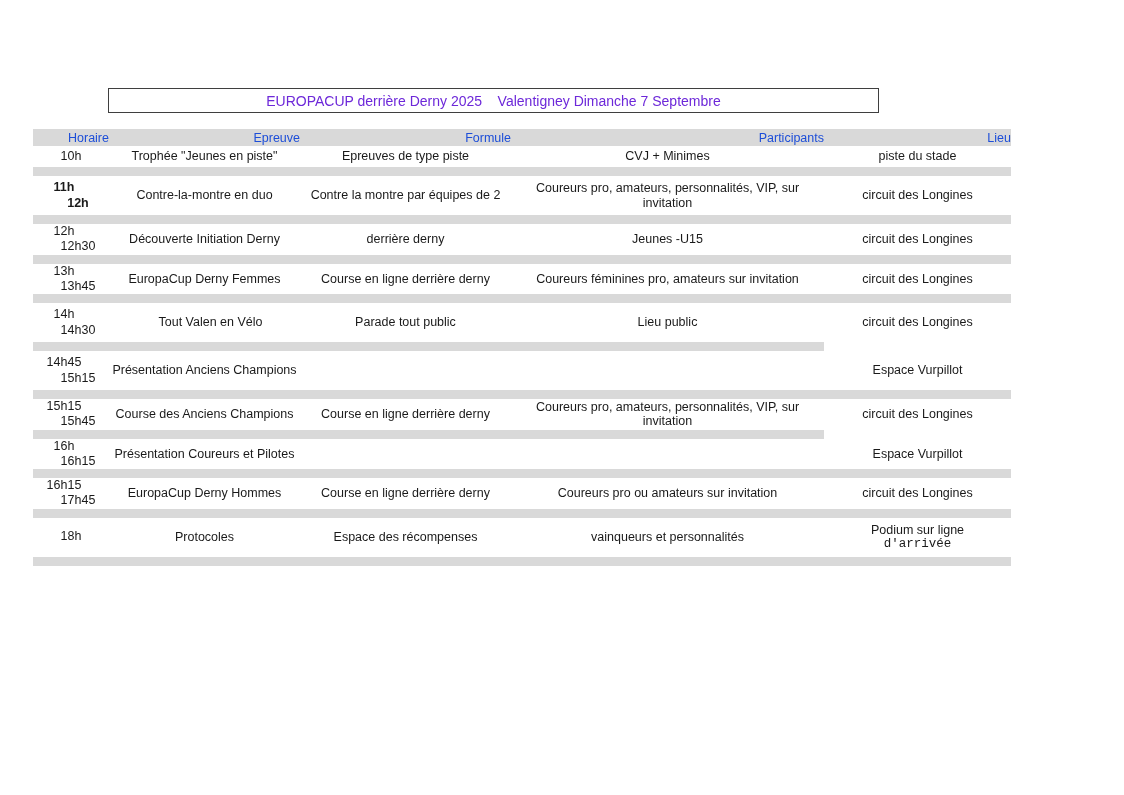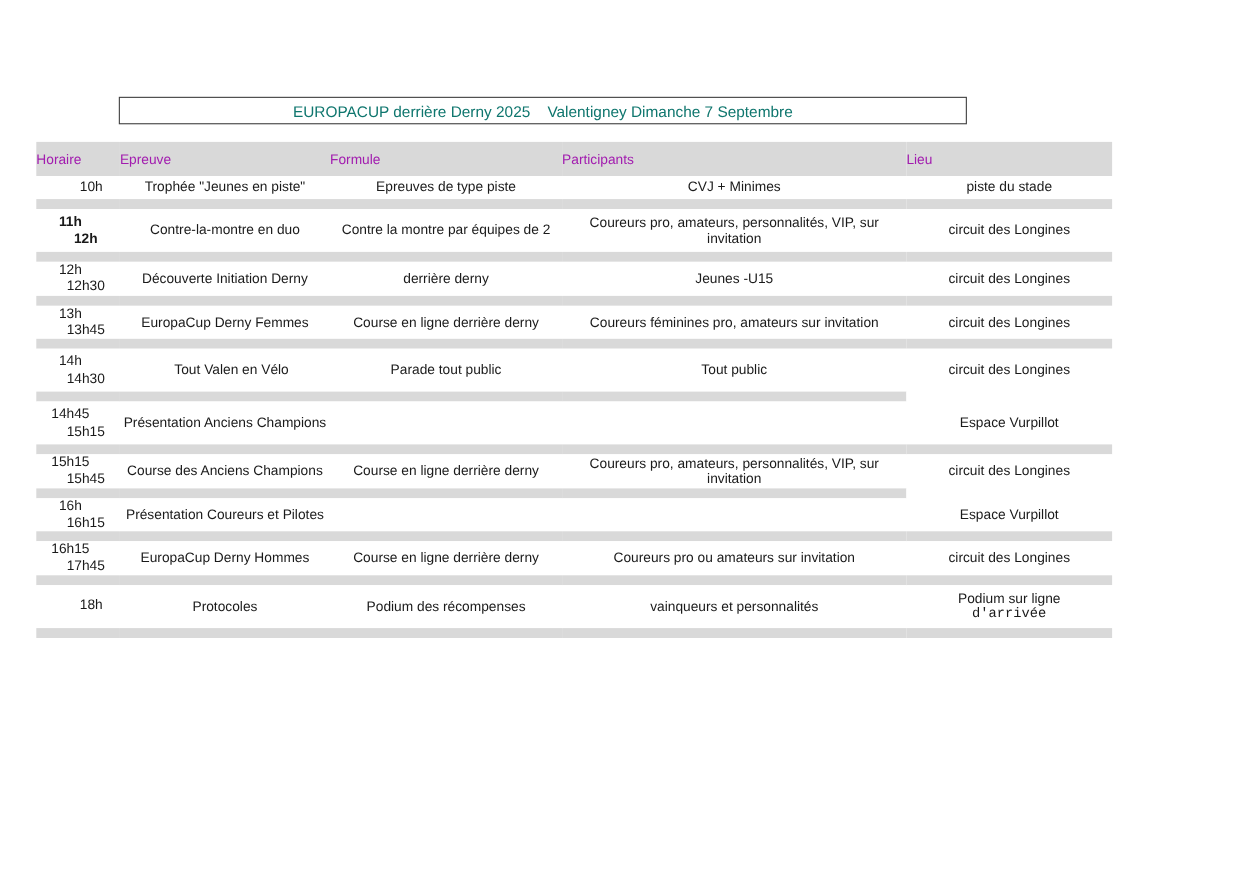--- a/index.html
+++ b/index.html
@@ -26,21 +26,21 @@
     box-sizing: border-box;
     border: 1px solid #3f3f3f;
     background: #ffffff;
     display: flex;
     align-items: center;
     justify-content: center;
   }
   #title-box .title-text {
     font-size: 14px;
     white-space: pre;
-    color: #0f766e;
+    color: #6d28d9;
   }
 
   
   #schedule {
     position: absolute;
     left: 33px;
     top: 129px;
     width: 978px;
     border-collapse: collapse;
     table-layout: fixed;
@@ -48,24 +48,24 @@
   #schedule td, #schedule th {
     padding: 0;
     margin: 0;
     vertical-align: middle;
     font-weight: normal;
   }
 
   
   tr.header-row > th {
     background: #d9d9d9;
-    height: 31px;
+    height: 17px;
     font-size: 12.5px;
-    text-align: left;
-    color: #a21caf;
+    text-align: right;
+    color: #1d4ed8;
   }
 
   
   tr.spacer-row > td {
     background: #d9d9d9;
     height: 9px;
     font-size: 0;
     line-height: 0;
   }
   tr.spacer-row > td.spacer-blank {
@@ -90,21 +90,21 @@
 
   
   .time-stack {
     display: block;
     text-align: center;
     font-size: 12.5px;
     line-height: 1.22;
   }
   .time-stack .t1 { display: block; position: relative; left: -7px; }
   .time-stack .t2 { display: block; position: relative; left:  7px; }
-  .time-stack.single .t1 { left: 12px; }
+  .time-stack.single .t1 { left: 0; }
 
   
   .small-type { font-size: 9.5px; }
 
   
   .align-left { text-align: right; padding-left: 12px !important; }
 
   
   .two-line { line-height: 1.25; }
 </style>
@@ -212,21 +212,21 @@
       </tr>
       <tr class="data-row">
         <td style="height: 39px; margin-top: 28px;">
           <span class="time-stack">
             <span class="t1">14h</span>
             <span class="t2">14h30</span>
           </span>
         </td>
         <td class="align-left">Tout Valen en Vélo</td>
         <td>Parade tout public</td>
-        <td class="small-type">Tout public</td>
+        <td class="small-type">Lieu public</td>
         <td>circuit des Longines</td>
       </tr>
       <tr class="spacer-row">
         <td></td>
         <td></td>
         <td></td>
         <td></td>
         <td class="spacer-blank"></td>
       </tr>
       <tr class="data-row">
@@ -305,21 +305,21 @@
         <td></td>
         <td></td>
       </tr>
       <tr class="data-row">
         <td style="height: 39px;">
           <span class="time-stack single">
             <span class="t1">18h</span>
           </span>
         </td>
         <td>Protocoles</td>
-        <td>Podium des récompenses</td>
+        <td>Espace des récompenses</td>
         <td>vainqueurs et personnalités</td>
         <td class="two-line">
           <span style="display: block;">Podium sur ligne</span>
           <span style="display: block; font-family: Liberation Mono, monospace;">d'arrivée</span>
         </td>
       </tr>
       <tr class="spacer-row">
         <td></td>
         <td></td>
         <td></td>

